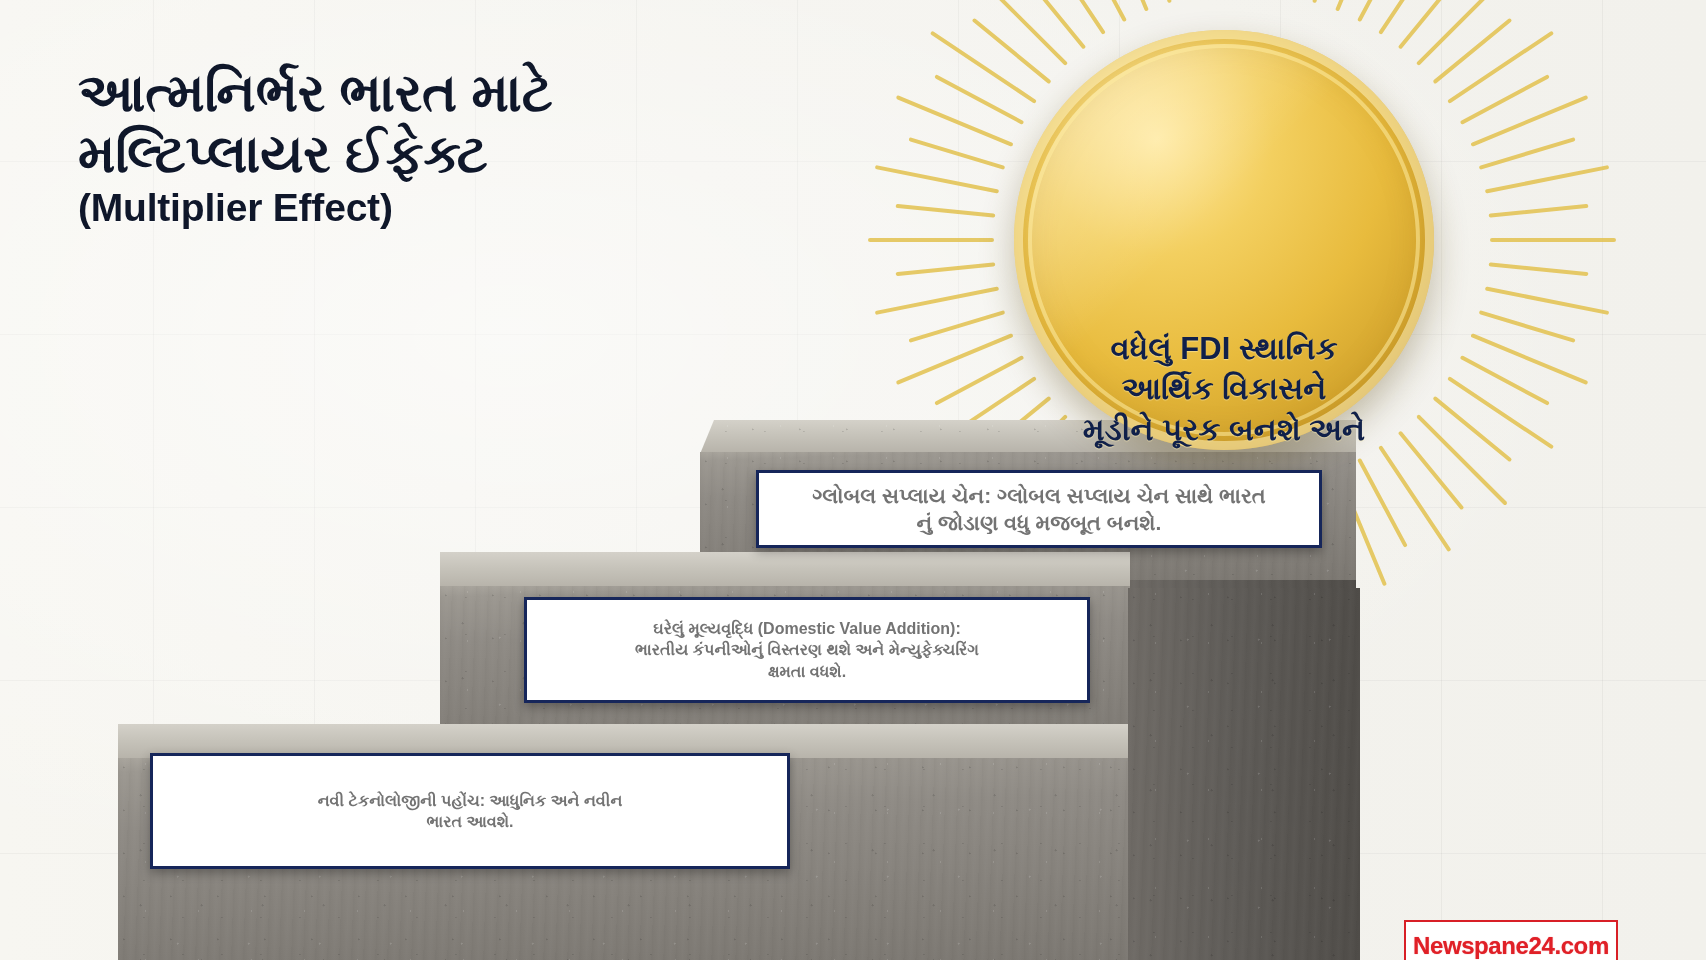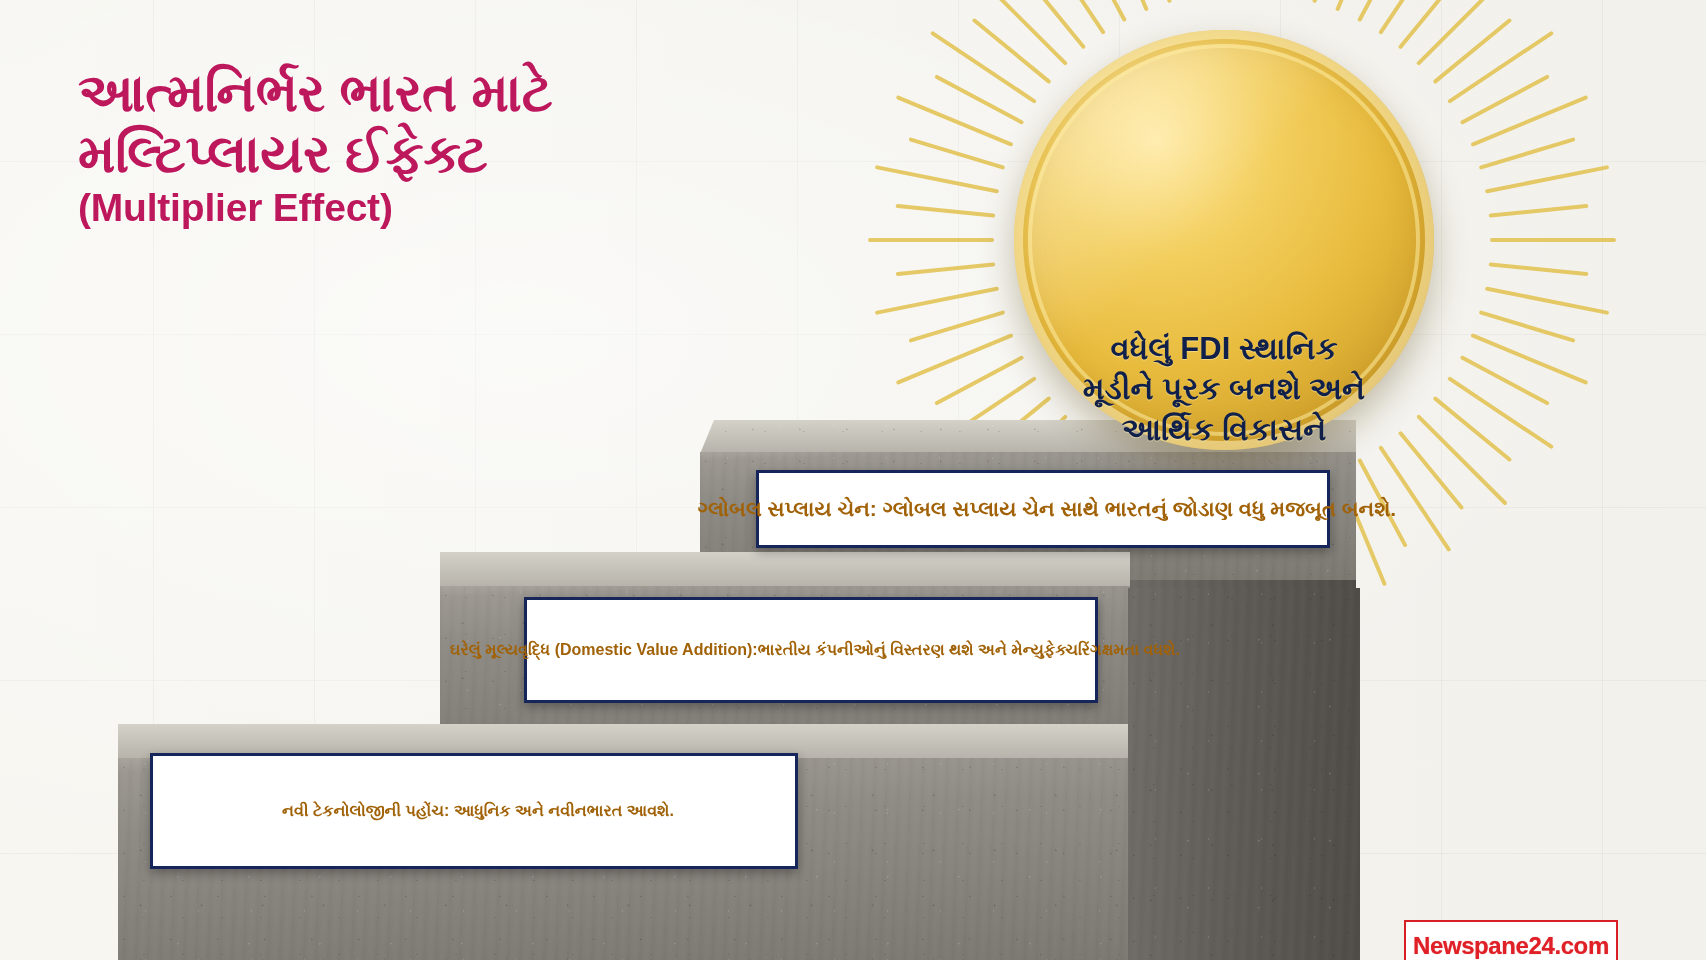--- a/index.html
+++ b/index.html
@@ -18,21 +18,21 @@
       linear-gradient(to bottom,rgba(0,0,0,0.035) 1px,transparent 1px);
     background-size:161px 173px;
     background-position:-8px -12px;
   }
   #vignette{position:absolute;inset:0;
     background:radial-gradient(ellipse at 30% 35%,rgba(255,255,255,0.55) 0%,rgba(255,255,255,0) 65%);}
 
   
   #title{
     position:absolute;left:78px;top:62px;width:680px;
-    color:#be185d;font-weight:bold;
+    color:#0f172a;font-weight:bold;
     font-size:53px;line-height:1.16;letter-spacing:-0.2px;
     text-shadow:0 1px 0 rgba(255,255,255,.7);
   }
   #title .ln{display:block;white-space:nowrap;}
   #title .ln3{font-size:39px;}
 
   
   #burst{position:absolute;left:862px;top:-140px;width:760px;height:760px;
          pointer-events:none;}
 
@@ -86,22 +86,22 @@
   }
   .streak{position:absolute;inset:0;opacity:.22;
     background-image:repeating-linear-gradient(92deg,
       rgba(0,0,0,.10) 0px,rgba(0,0,0,0) 3px,rgba(255,255,255,.10) 7px,rgba(0,0,0,0) 12px);}
 
   
   .callout{
     position:absolute;background:#ffffff;
     border:3px solid #16265a;
     box-shadow:0 4px 10px rgba(0,0,0,.30);
-    color:#a16207;font-weight:bold;text-align:center;
-    display:flex;flex-direction:row;align-items:center;justify-content:center;padding-left:8px;
+    color:#737373;font-weight:bold;text-align:center;
+    display:flex;flex-direction:column;align-items:center;justify-content:center;
   }
   .callout .cl{display:block;white-space:nowrap;}
   #box-top{left:756px;top:470px;width:560px;height:72px;font-size:21px;line-height:1.30;}
   #box-mid{left:524px;top:597px;width:560px;height:100px;font-size:16px;line-height:1.34;}
   #box-bot{left:150px;top:753px;width:634px;height:110px;font-size:16px;line-height:1.34;}
 
   
   #watermark{
     position:absolute;left:1404px;top:920px;
     background:#ffffff;border:2px solid #d81f26;
@@ -233,22 +233,22 @@
   <div class="side" style="inset:0;">
     <div class="speck"></div>
     <div class="streak"></div>
   </div>
 </div>
 
 <div id="medal">
   <span class="rim"></span>
   <div id="medal-text">
     <span class="ml">વધેલું FDI સ્થાનિક</span>
+    <span class="ml">આર્થિક વિકાસને</span>
     <span class="ml">મૂડીને પૂરક બનશે અને</span>
-    <span class="ml">આર્થિક વિકાસને</span>
   </div>
 </div>
 
 <div class="callout" id="box-top">
   <span class="cl">ગ્લોબલ સપ્લાય ચેન: ગ્લોબલ સપ્લાય ચેન સાથે ભારત</span>
   <span class="cl">નું જોડાણ વધુ મજબૂત બનશે.</span>
 </div>
 
 <div class="callout" id="box-mid">
   <span class="cl">ઘરેલું મૂલ્યવૃદ્ધિ (Domestic Value Addition):</span>

